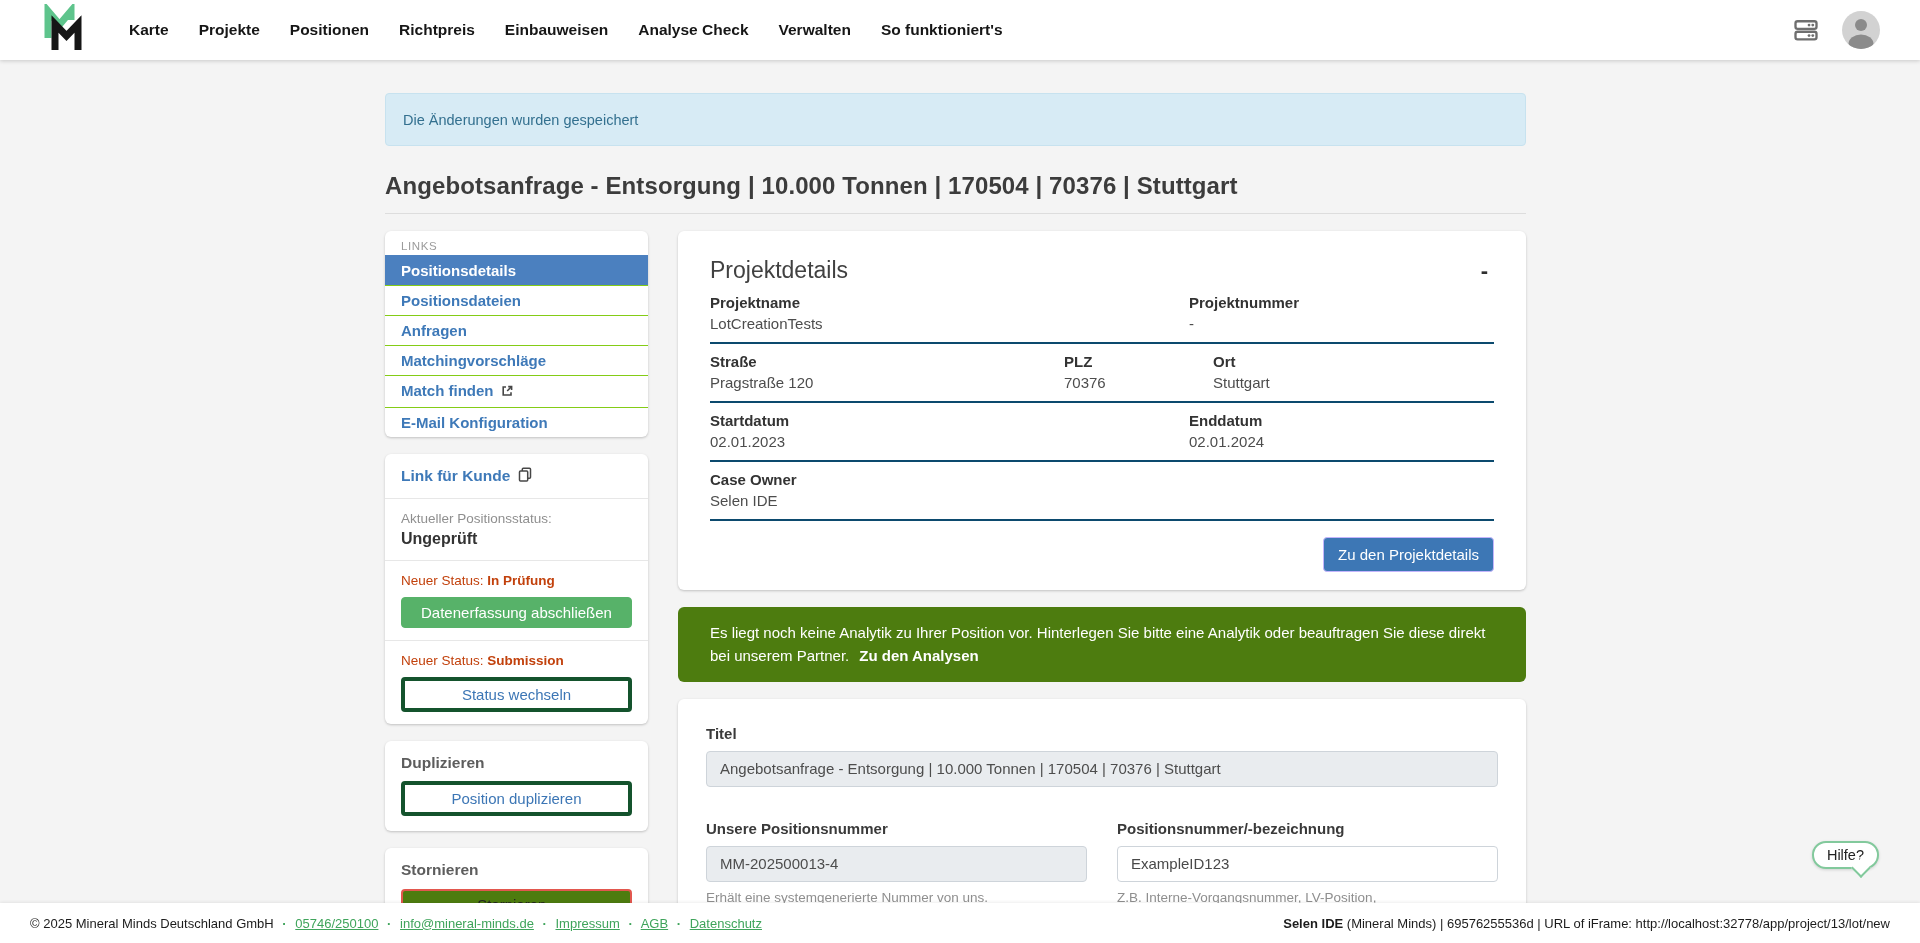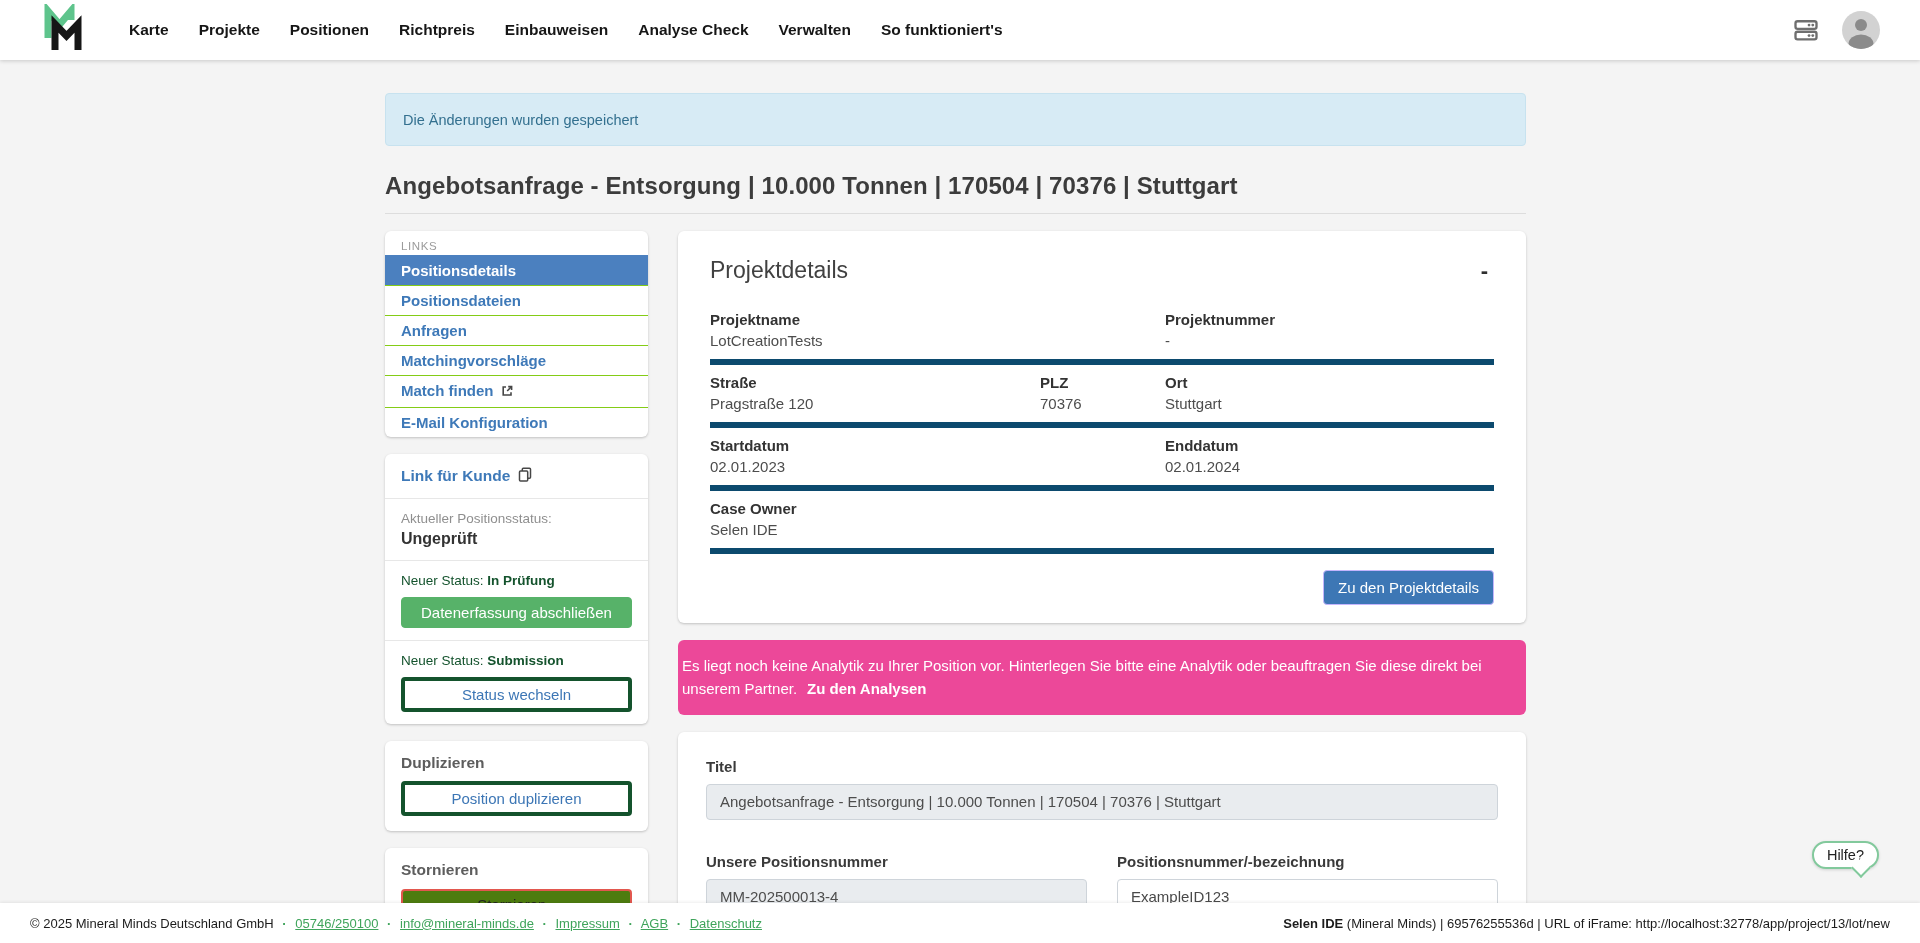--- a/index.html
+++ b/index.html
@@ -54,49 +54,49 @@
   }
   .link-item.active { background:#4b80bf; color:#fff; border-top-color:#4b80bf; }
   .ext-icon { margin-left:6px; vertical-align:-2px; }
   
   .status-card { margin-bottom:17px; }
   .sec { padding:12px 16px; }
   .sec + .sec { border-top:1px solid #e7e7e7; }
   .cust-link { color:#3e79b8; font-size:15.5px; font-weight:600; cursor:pointer; text-decoration:none; display:inline-flex; align-items:center; gap:7px; }
   .muted-label { color:#8f8f8f; font-size:13.5px; }
   .status-current { font-size:16px; font-weight:700; color:#333; margin-top:4px; }
-  .next-line { font-size:13.5px; color:#14532d; }
+  .next-line { font-size:13.5px; color:#c2410c; }
   .next-line b { font-weight:700; }
   .btn { display:block; width:100%; border-radius:4px; font-size:15px; text-align:center; cursor:pointer; font-family:inherit; }
   .btn-green { margin-top:9px; background:#57b269; border:1px solid #57b269; color:#fff; padding:6px 4px; }
   .btn-outline-blue { margin-top:9px; background:#fff; border:4px solid #14532d; color:#3c76b5; padding:5px 4px; }
   .side-heading { font-size:15.5px; font-weight:700; color:#5d5d5d; }
   .btn-outline-red { margin-top:10px; background:#4d7c0f; border:2px solid #e2574e; color:#222; padding:5px 4px; }
   .caret { font-size:11px; margin-left:4px; }
   .small-card { margin-bottom:17px; padding:13px 16px 15px; }
   
   .pd-card { padding:26px 32px 18px; margin-bottom:17px; }
-  .pd-head { display:flex; align-items:center; justify-content:space-between; margin-bottom:18px; }
+  .pd-head { display:flex; align-items:center; justify-content:space-between; margin-bottom:1px; }
   .pd-title { font-size:23px; font-weight:500; color:#414141; }
   .collapse-btn { background:none; border:none; font-size:22px; font-weight:700; color:#2f2f2f; cursor:pointer; line-height:1; padding:2px 6px; }
-  .pd-row { display:flex; padding:9px 0 10px; border-bottom:6px solid #0c4a6e; }
+  .pd-row { display:flex; padding:9px 0 10px; border-bottom:2px solid #0c4a6e;gap:24px; }
   .pd-cell.w455 { width:455px; flex:none; }
   .pd-cell.w330 { width:330px; flex:none; }
   .pd-cell.w125 { width:125px; flex:none; }
   .pd-cell { padding-right:12px; }
   .pd-label { font-size:15px; font-weight:700; color:#333; }
   .pd-value { font-size:15px; color:#4d4d4d; margin-top:4px; }
   .pd-actions { padding-top:16px; text-align:right; }
   .btn-primary {
     display:inline-block; background:#3d77b5; color:#fff; border:1px solid #c4b5fd;
     border-radius:4px; font-size:15px; padding:8px 14px; cursor:pointer; font-family:inherit;
   }
   
   .banner {
-    background:#ec4899; border-radius:6px; padding:14px 4px; color:#fff;
+    background:#4d7c0f; border-radius:6px; padding:14px 32px; color:#fff;
     font-size:15px; line-height:1.55; margin-bottom:17px;
   }
   .banner-link { color:#fff; font-weight:700; margin-left:10px; cursor:pointer; text-decoration:none; white-space:nowrap; }
   
   .form-card { padding:26px 28px; height:250px; border-radius:6px 6px 0 0; }
   .field-label { font-size:15px; font-weight:700; color:#3a3a3a; margin-bottom:9px; }
   .form-control {
     width:100%; height:36px; border:1px solid #ced4da; border-radius:4px;
     padding:0 13px; font-size:15px; font-family:inherit; color:#494949; background:#fff;
   }

